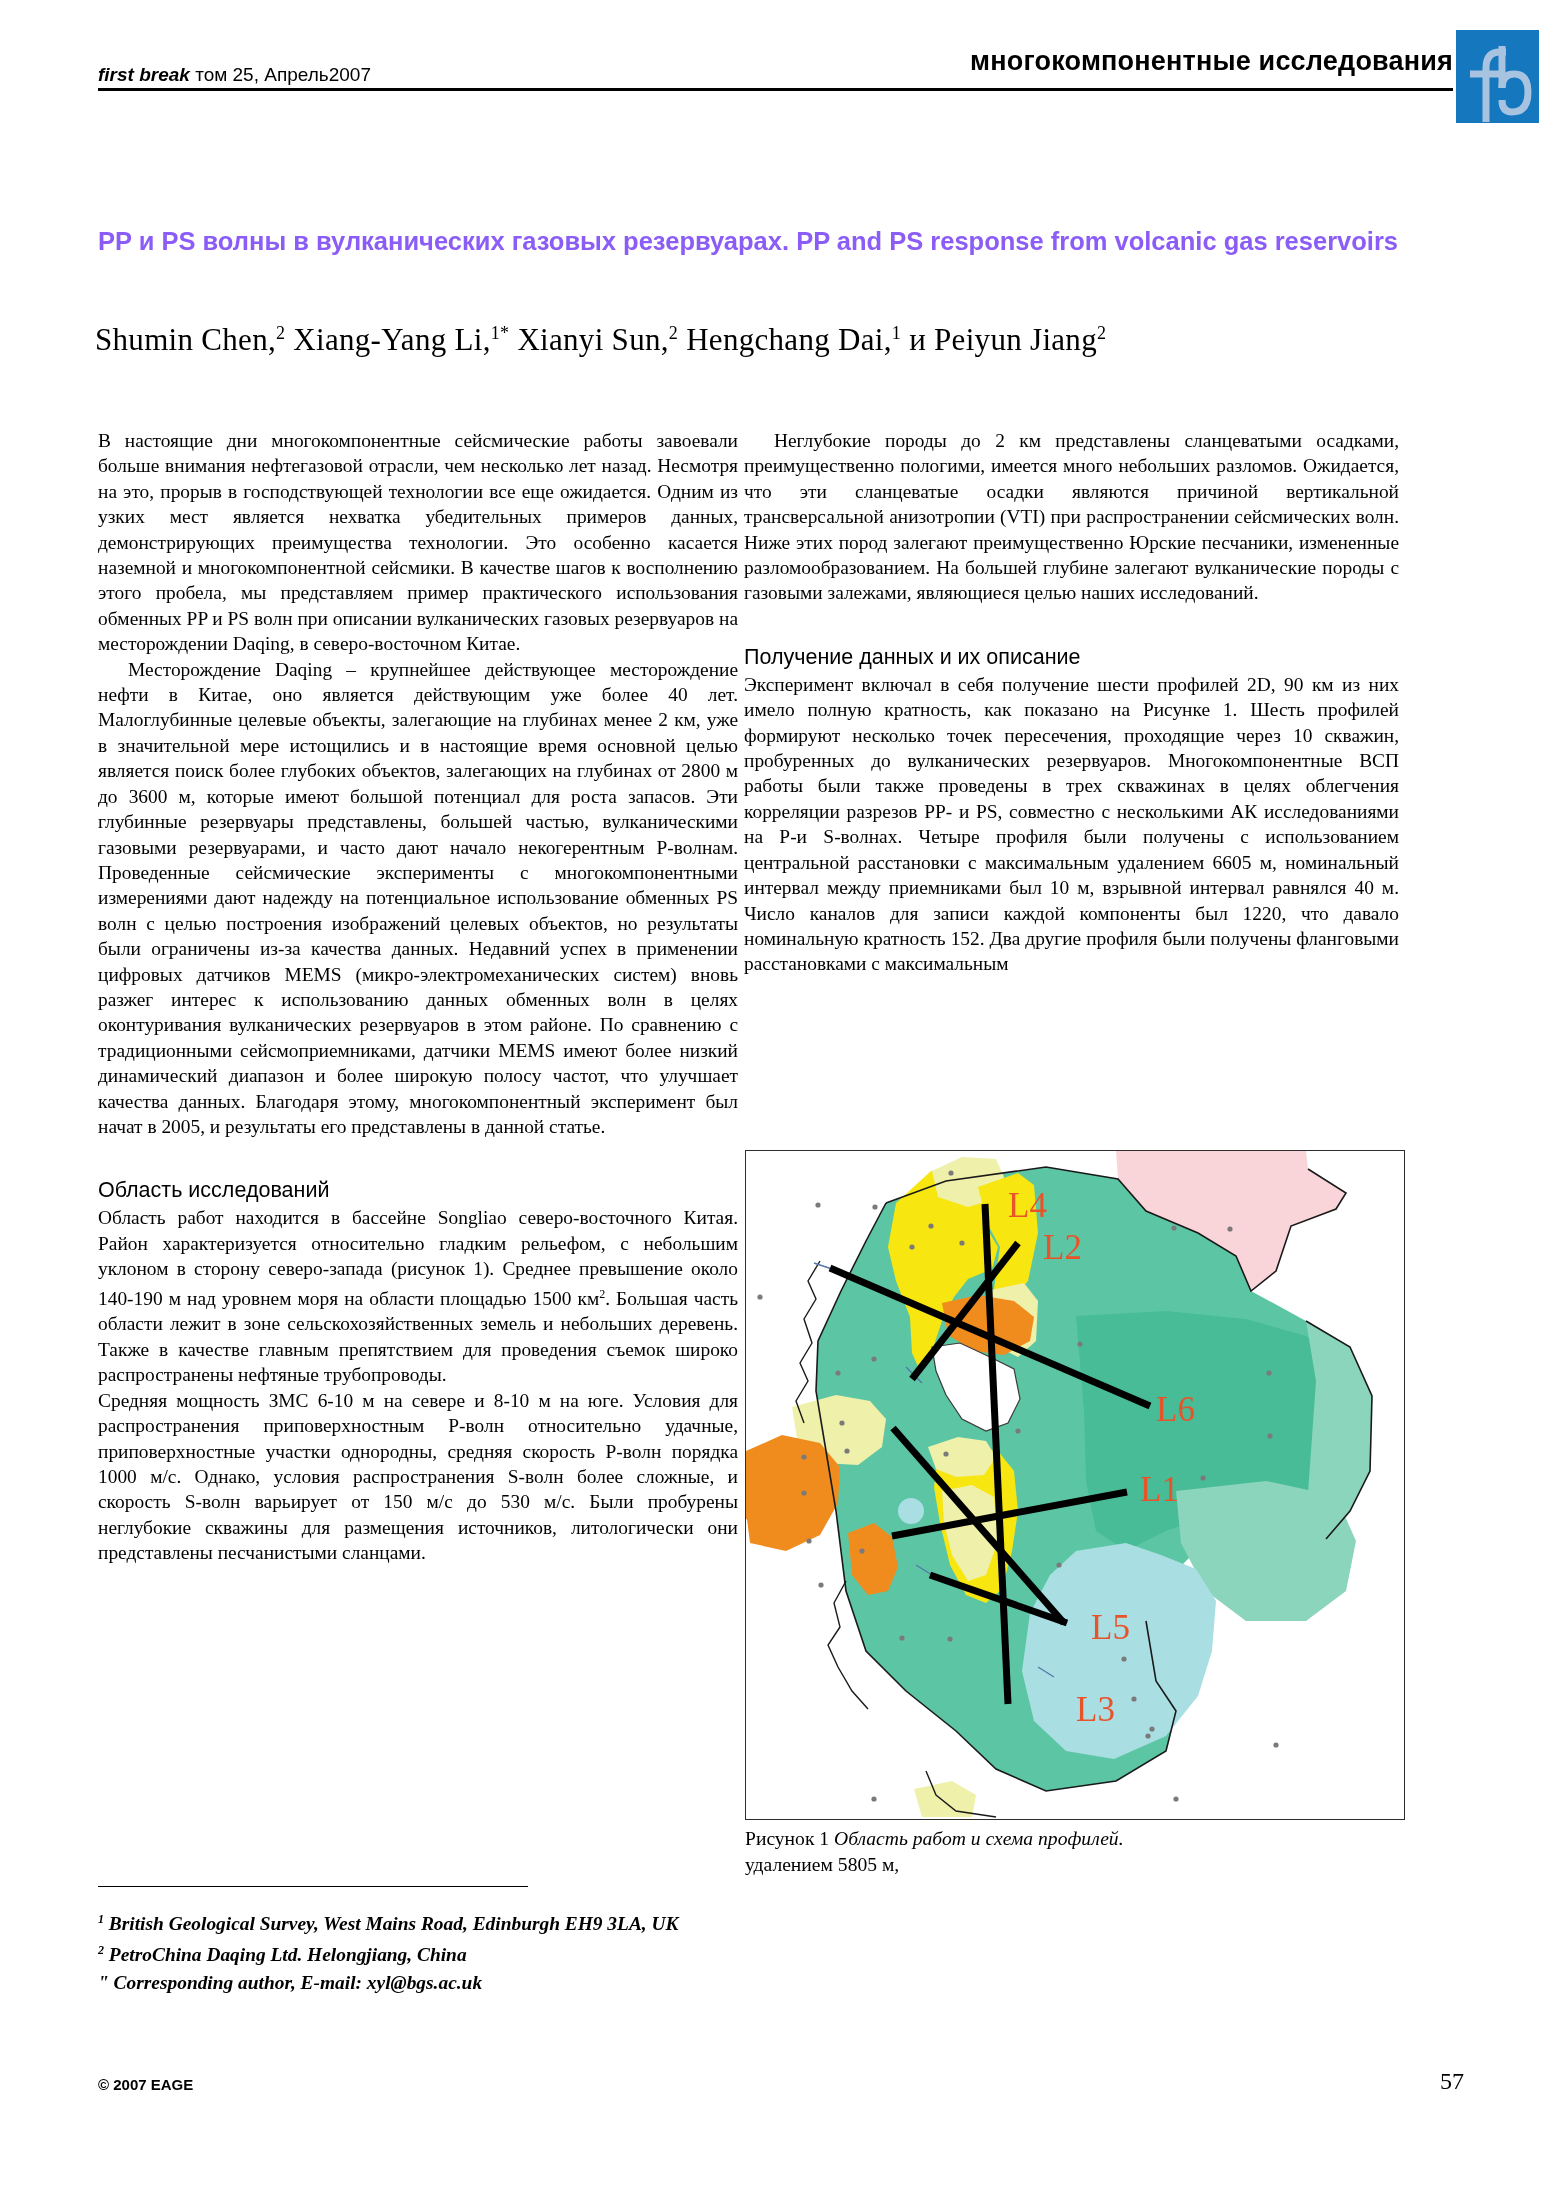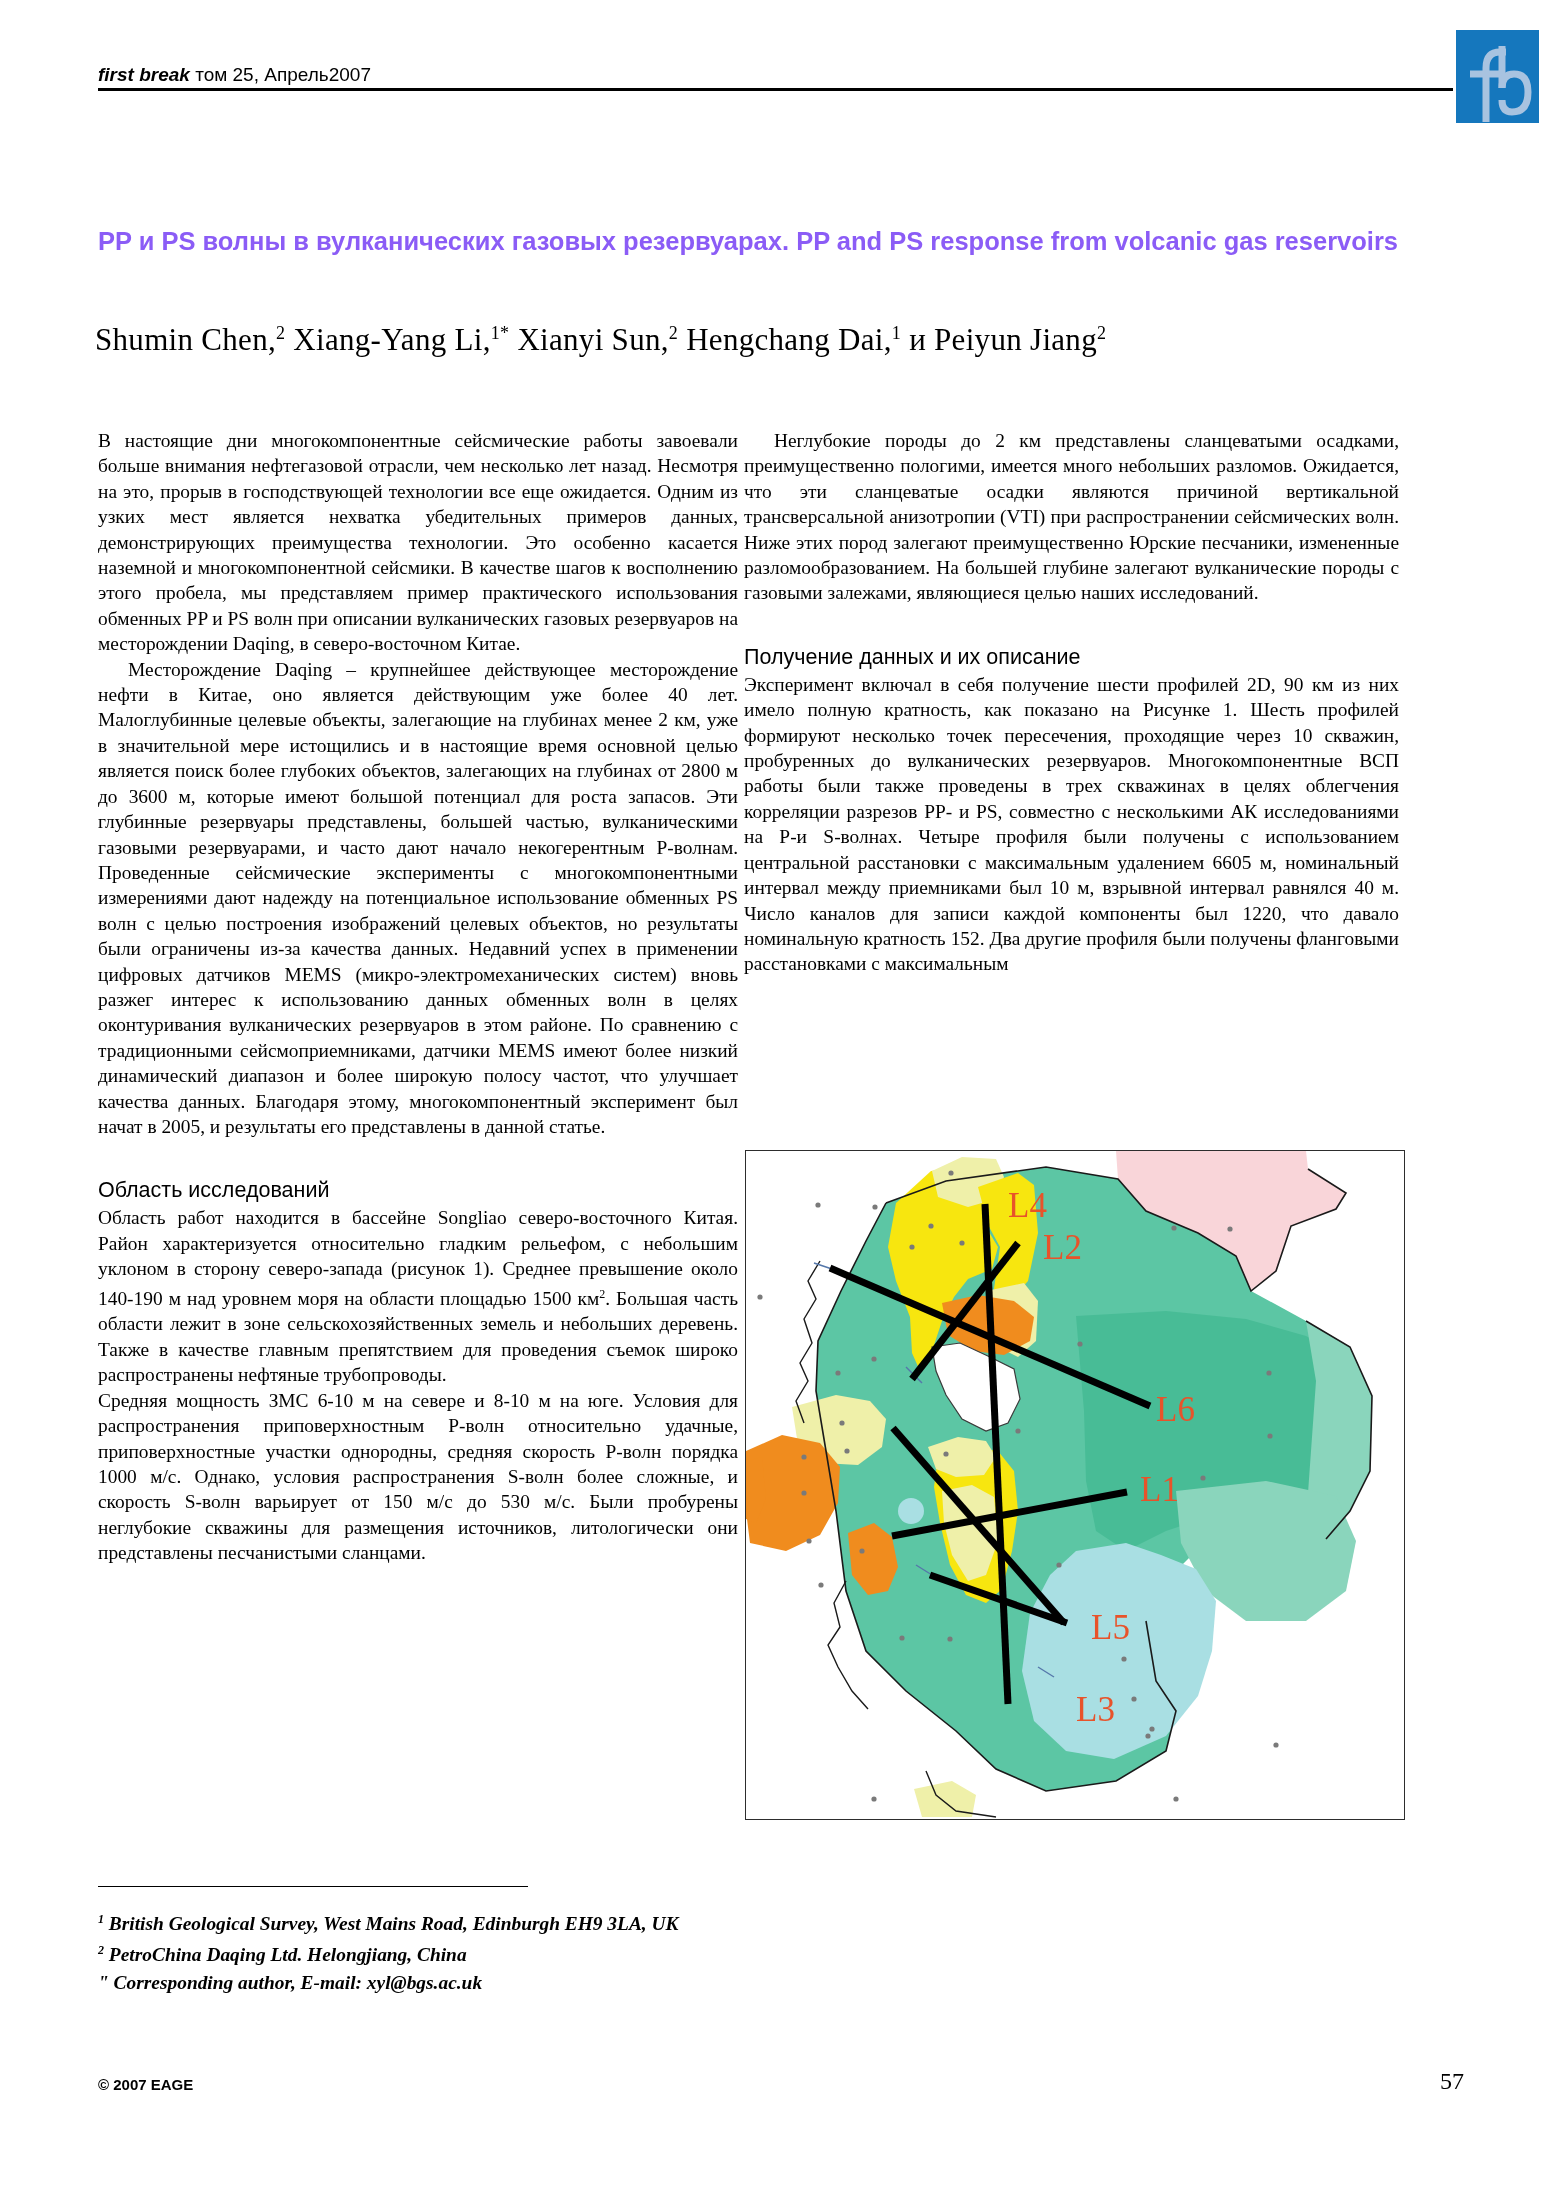--- a/index.html
+++ b/index.html
@@ -200,20 +200,21 @@
 </style>
 </head>
 <body>
 
 <div class="page">
 
   <div class="header">
     <div class="header-left">
       <span class="fb-italic">first break</span><span> том 25, Апрель2007</span>
     </div>
+    <div class="header-right">многокомпонентные исследования</div>
   </div>
   <div class="header-rule"></div>
 
   <div class="logo">
     <svg width="83" height="93" viewBox="0 0 83 93">
       <g fill="none" stroke="#a8c3e0" stroke-width="7">
         <path d="M 30 92 L 30 38 Q 30 22 44 22 L 50 22"></path>
         <path d="M 14 44 L 48 44"></path>
         <path d="M 46 16 L 46 58"></path>
         <path d="M 46 58 Q 46 44 58 44 Q 72 44 72 62 Q 72 82 56 82 Q 46 82 46 70"></path>
@@ -347,20 +348,24 @@
         <circle cx="406" cy="578" r="2.6"></circle>
           <circle cx="530" cy="594" r="2.6"></circle>
         <circle cx="75" cy="434" r="2.6"></circle>
           <circle cx="128" cy="648" r="2.6"></circle>
         <circle cx="430" cy="648" r="2.6"></circle>
           <circle cx="272" cy="280" r="2.6"></circle>
       </g>
     </svg>
   </div>
 
+  <div class="fig-caption">
+    <span>Рисунок 1 </span><span class="ital">Область работ и схема профилей.</span><br>
+    <span>удалением 5805 м,</span>
+  </div>
 
   <div class="footnote-rule"></div>
   <div class="footnotes">
     <div><sup>1</sup><span> British Geological Survey, West Mains Road, Edinburgh EH9 3LA, UK</span></div>
     <div><sup>2</sup><span> PetroChina Daqing Ltd. Helongjiang, China</span></div>
     <div><span>" Corresponding author, E-mail: xyl@bgs.ac.uk</span></div>
   </div>
 
   <div class="footer-copy">© 2007 EAGE</div>
   <div class="footer-page">57</div>

